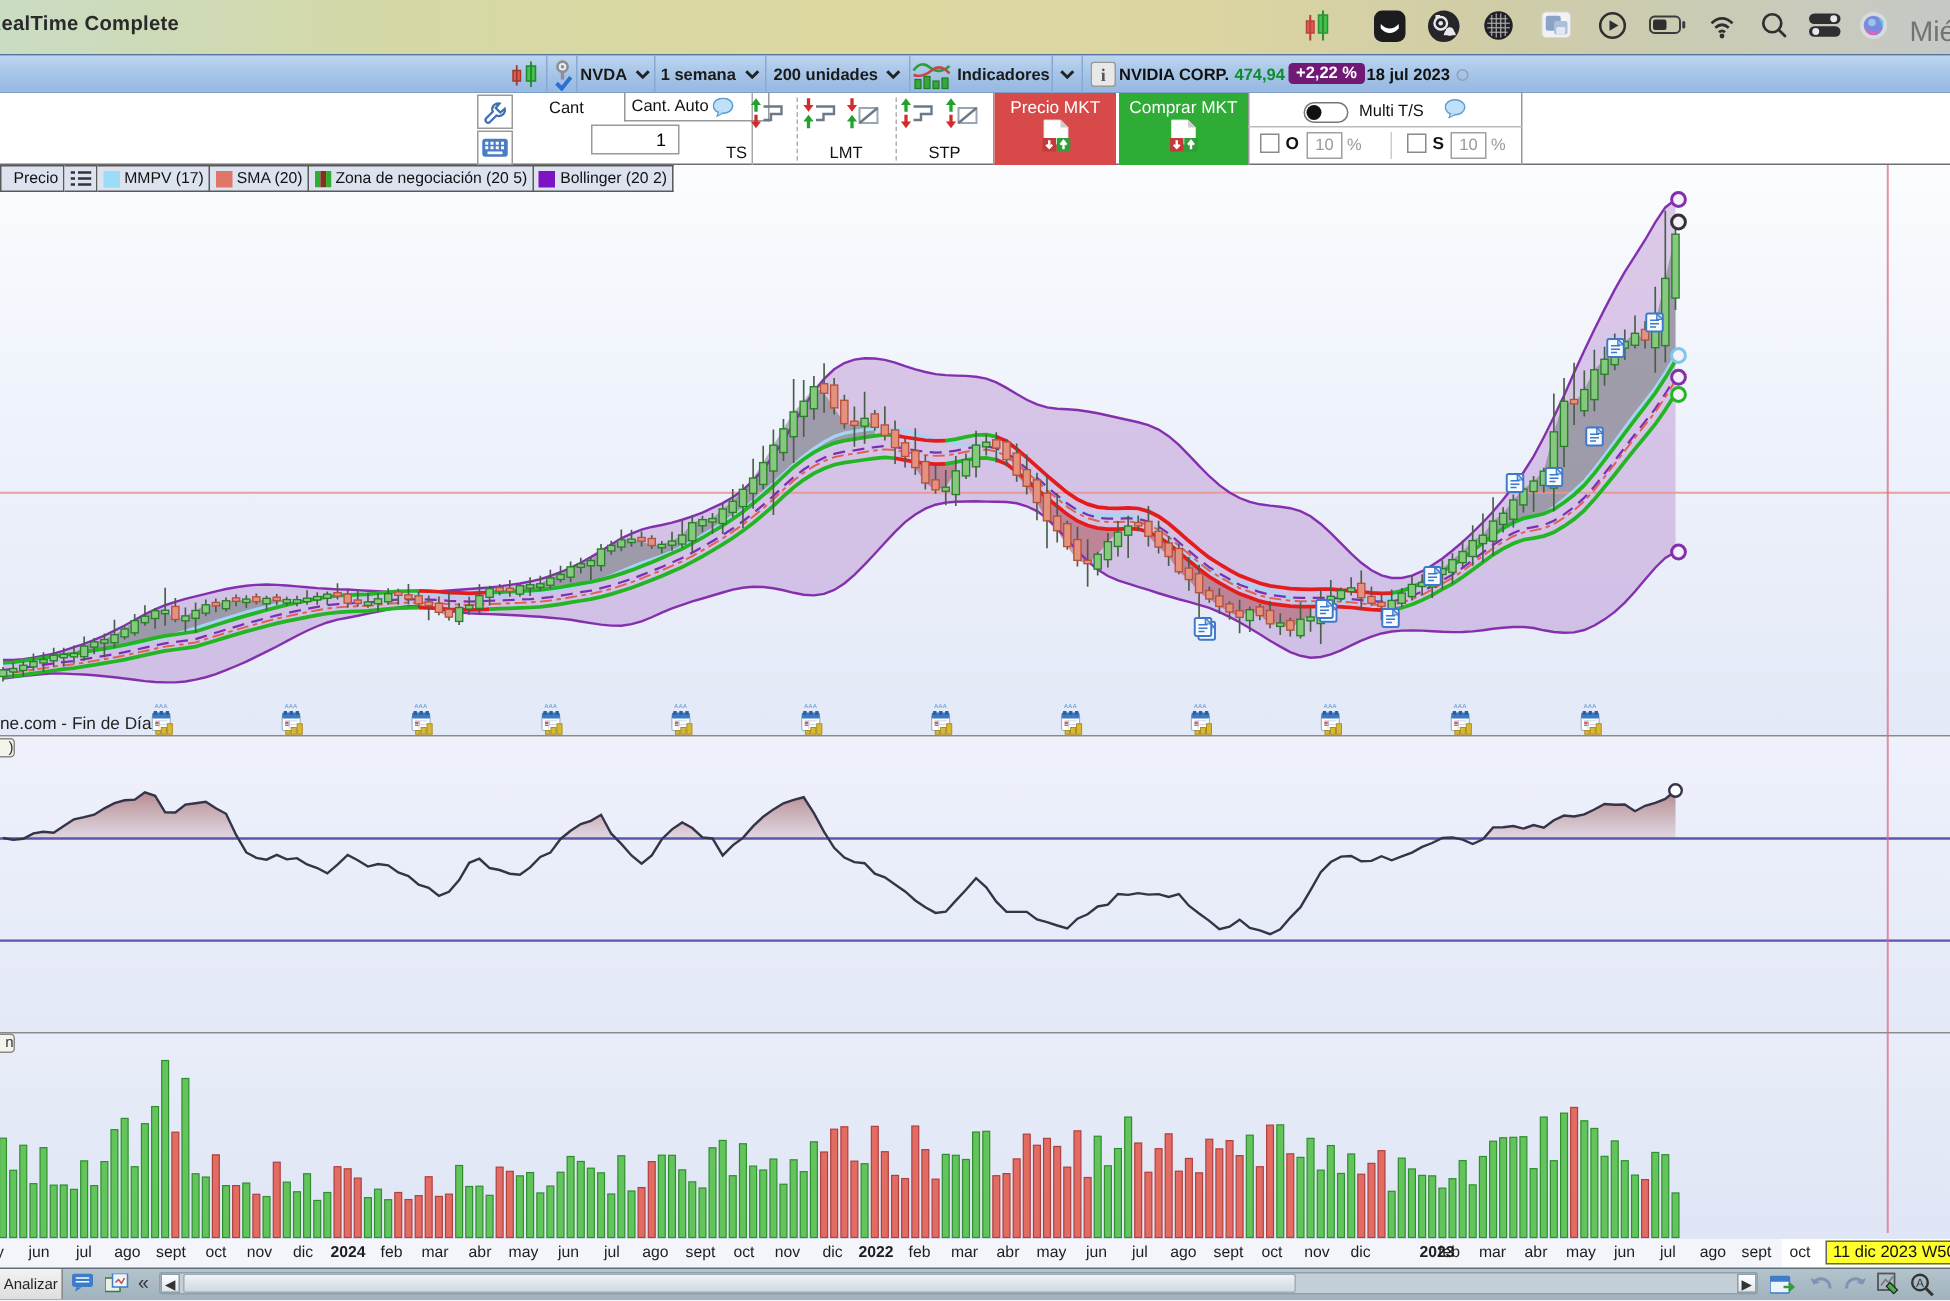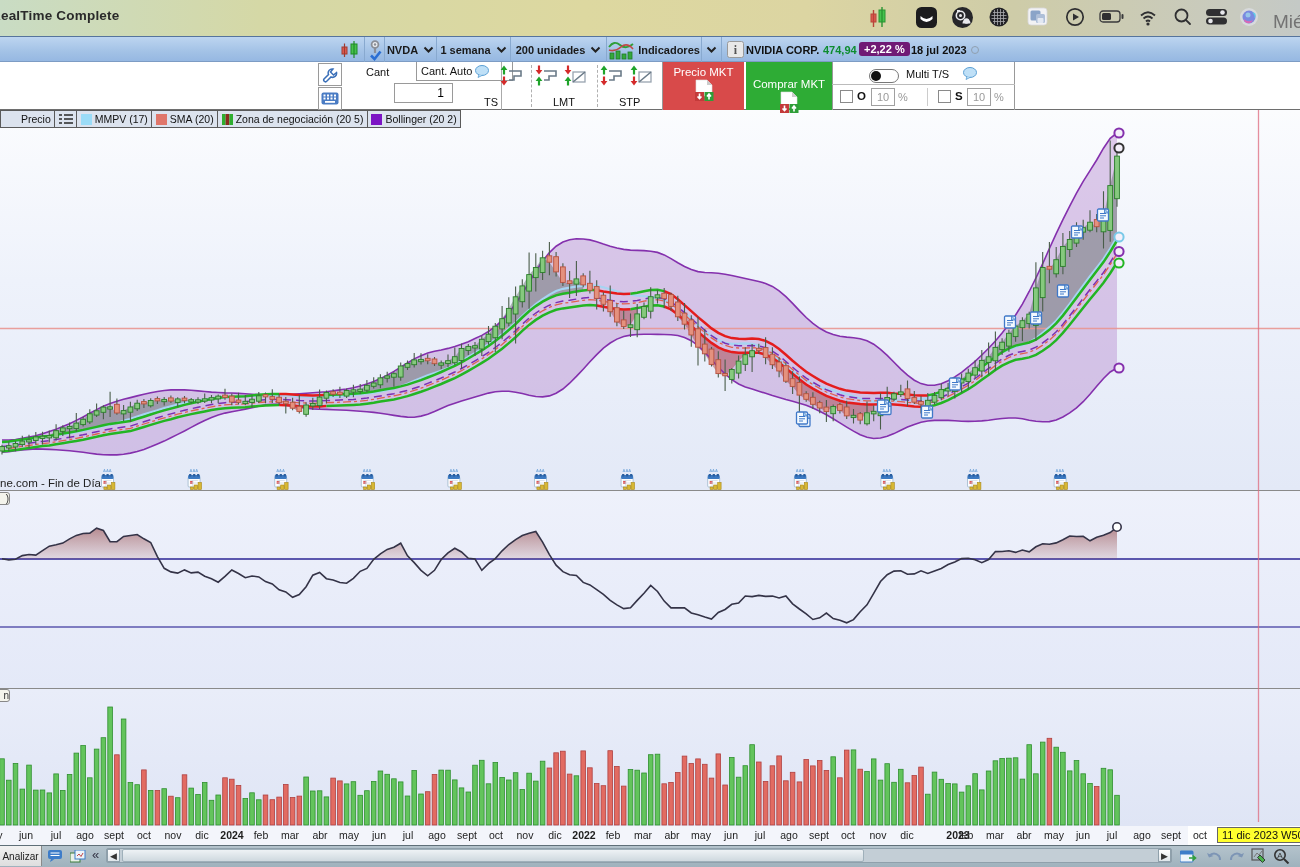--- a/index.html
+++ b/index.html
@@ -870,21 +870,21 @@
 <div class="vsep" style="left:597px;top:65px;height:42px"></div>
 <div class="abs" style="left:662px;top:62px;width:1px;height:48px;background:#999"></div>
 <div class="abs" style="left:663px;top:62px;width:81px;height:48px;background:#d84a4a;color:#fff;text-align:center;font-size:11.5px"><div style="margin-top:4px">Precio MKT</div><svg width="26" height="24" viewBox="0 0 26 24" style="margin-top:1px">
         <path d="M5 1 h11 l5 5 v11 h-16 Z" fill="#fff" stroke="#dedede" stroke-width="0.6"></path>
         <path d="M16 1 l0 5 l5 0" fill="#ccc"></path>
         <rect x="4" y="13" width="9" height="9" fill="#c43a3a"></rect>
         <path d="M8.5 14.5 v4.5 M6.5 17.5 L8.5 19.5 L10.5 17.5" stroke="#fff" stroke-width="1.6" fill="none"></path>
         <rect x="13.5" y="13" width="9" height="9" fill="#2f9e38"></rect>
         <path d="M18 20.5 v-4.5 M16 17.5 L18 15 L20 17.5" stroke="#fff" stroke-width="1.6" fill="none"></path>
       </svg></div>
-<div class="abs" style="left:746px;top:62px;width:86px;height:48px;background:#2eac35;color:#fff;text-align:center;font-size:11.5px"><div style="margin-top:16px">Comprar MKT</div><svg width="26" height="24" viewBox="0 0 26 24" style="margin-top:1px">
+<div class="abs" style="left:746px;top:62px;width:86px;height:48px;background:#2eac35;color:#fff;text-align:center;font-size:11.5px"><div style="margin-top:4px">Comprar MKT</div><svg width="26" height="24" viewBox="0 0 26 24" style="margin-top:1px">
         <path d="M5 1 h11 l5 5 v11 h-16 Z" fill="#fff" stroke="#dedede" stroke-width="0.6"></path>
         <path d="M16 1 l0 5 l5 0" fill="#ccc"></path>
         <rect x="4" y="13" width="9" height="9" fill="#c43a3a"></rect>
         <path d="M8.5 14.5 v4.5 M6.5 17.5 L8.5 19.5 L10.5 17.5" stroke="#fff" stroke-width="1.6" fill="none"></path>
         <rect x="13.5" y="13" width="9" height="9" fill="#2f9e38"></rect>
         <path d="M18 20.5 v-4.5 M16 17.5 L18 15 L20 17.5" stroke="#fff" stroke-width="1.6" fill="none"></path>
       </svg></div>
 <div class="abs" style="left:832px;top:62px;width:183px;height:48px;border-left:1px solid #999;border-right:1px solid #999"></div>
 <div class="abs" style="left:832px;top:84px;width:183px;height:1px;background:#bbb"></div>
 <div class="abs" style="left:869px;top:66px"><span style="display:inline-block;width:30px;height:14px;border:1px solid #777;border-radius:8px;background:#fff;position:relative;vertical-align:middle"><span style="position:absolute;left:1px;top:1px;width:10px;height:10px;border-radius:50%;background:#111"></span></span></div>
@@ -895,21 +895,21 @@
       </svg></div>
 <div class="abs" style="left:840px;top:89px"><span class="chk"></span></div>
 <div class="abs" style="left:857px;top:90px;font-size:11.5px;font-weight:bold;color:#111">O</div>
 <div class="abs" style="left:871px;top:87px"><span class="inp" style="width:24px;height:18px">10</span><span style="color:#999;font-size:11px">&nbsp;%</span></div>
 <div class="vsep" style="left:927px;top:88px;height:18px;border-left:1px solid #ccc"></div>
 <div class="abs" style="left:938px;top:89px"><span class="chk"></span></div>
 <div class="abs" style="left:955px;top:90px;font-size:11.5px;font-weight:bold;color:#111">S</div>
 <div class="abs" style="left:967px;top:87px"><span class="inp" style="width:24px;height:18px">10</span><span style="color:#999;font-size:11px">&nbsp;%</span></div>
 
 <div id="legend" class="abs">
-<div class="ltab" style="padding-left:20px">Precio</div>
+<div class="ltab" style="padding-left:8px">Precio</div>
 <div class="ltab">
         <svg width="14" height="12" viewBox="0 0 14 12">
           <g stroke="#333" stroke-width="1.6">
             <line x1="0" y1="2" x2="3" y2="2"></line>
             <line x1="0" y1="6" x2="3" y2="6"></line>
             <line x1="0" y1="10" x2="3" y2="10"></line>
             <line x1="5" y1="2" x2="14" y2="2"></line>
             <line x1="5" y1="6" x2="14" y2="6"></line>
             <line x1="5" y1="10" x2="14" y2="10"></line>
           </g>

